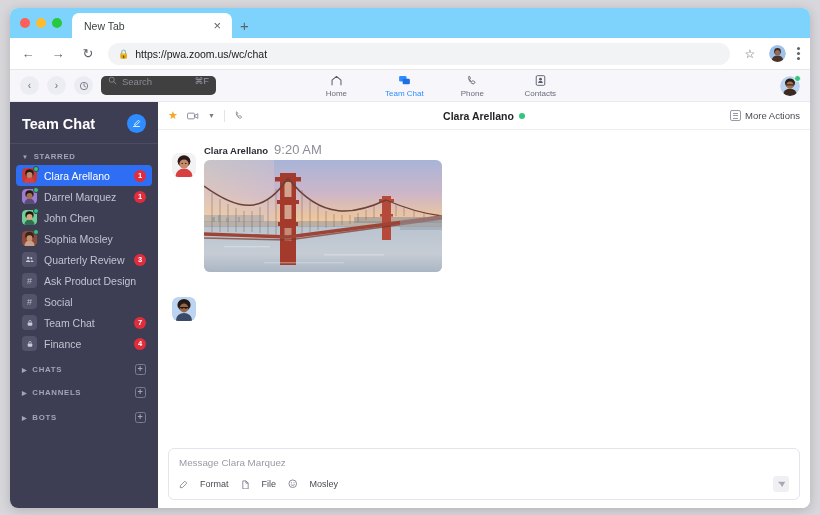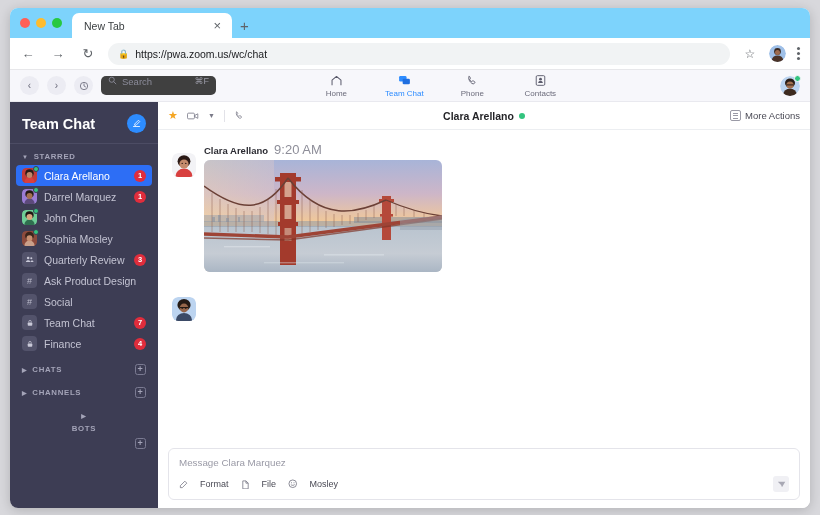--- a/index.html
+++ b/index.html
@@ -454,21 +454,21 @@
       <div class="grouphdr" style="margin-top:6px;">
         <span class="caret">▶</span>
         <span>CHATS</span>
         <span class="plus">+</span>
       </div>
       <div class="grouphdr" style="margin-top:4px;">
         <span class="caret">▶</span>
         <span>CHANNELS</span>
         <span class="plus">+</span>
       </div>
-      <div class="grouphdr" style="margin-top:6px;flex-direction:column;">
+      <div class="grouphdr" style="margin-top:6px;">
         <span class="caret">▶</span>
         <span>BOTS</span>
         <span class="plus">+</span>
       </div>
     </div>
 
     <div class="chat">
 
       <div class="chat-head">
         <div class="ch-left">

